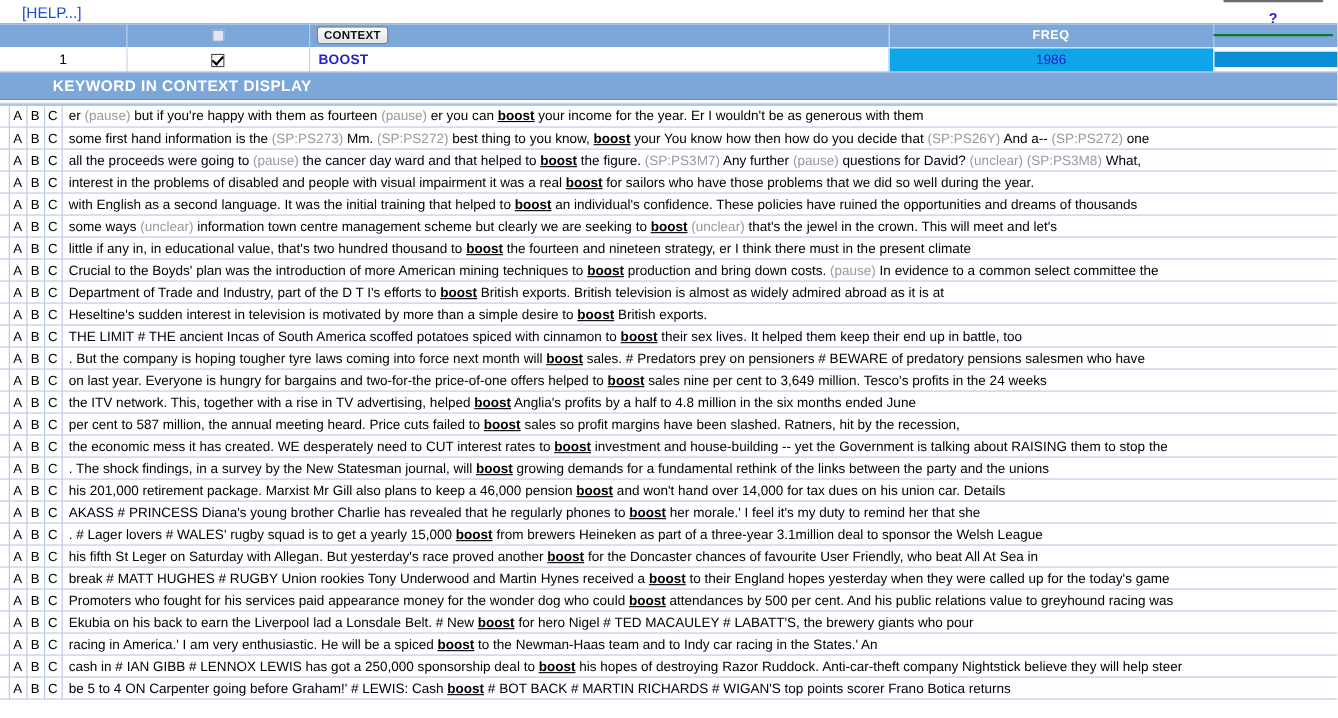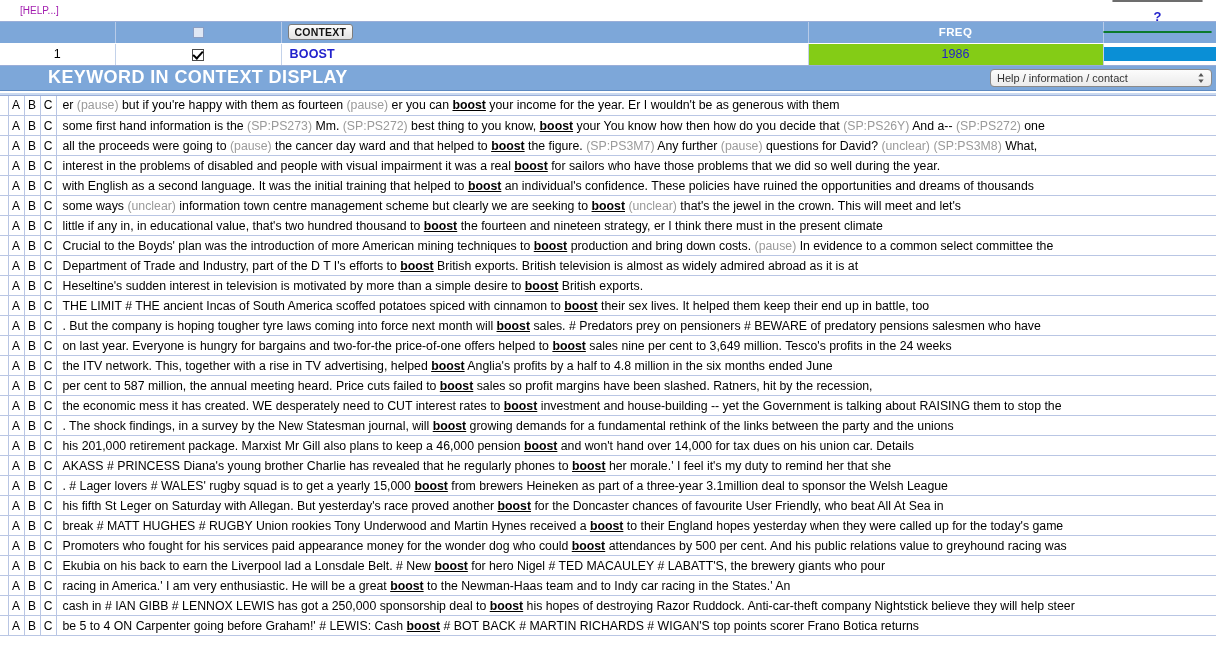--- a/index.html
+++ b/index.html
@@ -21,22 +21,22 @@
     padding: 0 6px;
     position: relative;
   }
   .titlebar-text {
     font-size: 12.5px;
     color: #000;
     letter-spacing: -0.1px;
     white-space: nowrap;
   }
   .help-link {
-    font-size: 10px;
-    color: #a21caf;
+    font-size: 14px;
+    color: #1d4ed8;
     margin-left: 14px;
     text-decoration: none;
     white-space: nowrap;
   }
   .titlebar-right {
     position: absolute;
     right: 4px; top: 0;
     height: 20px;
     display: flex;
     align-items: center;
@@ -103,21 +103,21 @@
   }
   .wordtable tr.row td {
     height: 22px;
     background: #ffffff;
     border-right: 1px solid #c3d2ea;
     border-bottom: 1px solid #9aaed8;
     font-size: 12.5px;
     text-align: center;
   }
   .wordtable tr.row td.freqcell {
-    background: #84cc16;
+    background: #0ea5e9;
     color: #2222cc;
   }
   .wordtable tr.row td.numcell { color: #000; }
   .wordtable tr.row td.wordcell {
     color: #2222cc;
     text-align: left;
     padding-left: 8px;
     font-weight: bold;
     font-size: 12.5px;
     letter-spacing: 0.2px;
@@ -166,21 +166,21 @@
     height: 25px;
     background: #7da7d9;
     border-bottom: 1px solid #5d89c0;
     display: flex;
     align-items: center;
     position: relative;
     padding-left: 48px;
   }
   .kwic-banner .ttl {
     color: #ffffff;
-    font-size: 18px;
+    font-size: 14px;
     font-weight: bold;
     letter-spacing: 0.4px;
     text-align: right;
   }
   .helpsel {
     position: absolute;
     right: 4px; top: 3px;
     width: 222px; height: 18px;
     background: linear-gradient(#fcfcfc, #ebebeb);
     border: 1px solid #8a8a8a;
@@ -308,29 +308,20 @@
       <td class="freqcell">1986</td>
       <td class="barcell">
         <div class="barfill" style="width: 100%;"></div>
       </td>
     </tr>
   </tbody>
 </table>
 
 <div class="kwic-banner">
   <span class="ttl">KEYWORD IN CONTEXT DISPLAY</span>
-  <div class="helpsel">
-    <span class="lbl">Help / information / contact</span>
-    <span class="arrowbox">
-      <svg width="8" height="12" viewBox="0 0 8 12">
-          <path d="M4 1 L6.6 4.6 L1.4 4.6 Z" fill="#555"></path>
-          <path d="M4 11 L1.4 7.4 L6.6 7.4 Z" fill="#555"></path>
-        </svg>
-    </span>
-  </div>
 </div>
 
 <div class="conc-wrap">
   <div class="topstrip"></div>
   <table class="conc-table">
     <colgroup>
       <col style="width:8px">
         <col style="width:16px">
         <col style="width:16px">
         <col style="width:16px">
@@ -503,21 +494,21 @@
           <td class="abc">A</td>
           <td class="abc">B</td>
           <td class="abc">C</td>
           <td class="ctxt"><span>Ekubia on his back to earn the Liverpool lad a Lonsdale Belt. # New </span><span class="kw">boost</span><span> for hero Nigel # TED MACAULEY # LABATT'S, the brewery giants who pour</span></td>
         </tr>
         <tr>
           <td class="gutter"></td>
           <td class="abc">A</td>
           <td class="abc">B</td>
           <td class="abc">C</td>
-          <td class="ctxt"><span>racing in America.' I am very enthusiastic. He will be a great </span><span class="kw">boost</span><span> to the Newman-Haas team and to Indy car racing in the States.' An</span></td>
+          <td class="ctxt"><span>racing in America.' I am very enthusiastic. He will be a spiced </span><span class="kw">boost</span><span> to the Newman-Haas team and to Indy car racing in the States.' An</span></td>
         </tr>
         <tr>
           <td class="gutter"></td>
           <td class="abc">A</td>
           <td class="abc">B</td>
           <td class="abc">C</td>
           <td class="ctxt"><span>cash in # IAN GIBB # LENNOX LEWIS has got a 250,000 sponsorship deal to </span><span class="kw">boost</span><span> his hopes of destroying Razor Ruddock. Anti-car-theft company Nightstick believe they will help steer</span></td>
         </tr>
         <tr>
           <td class="gutter"></td>

